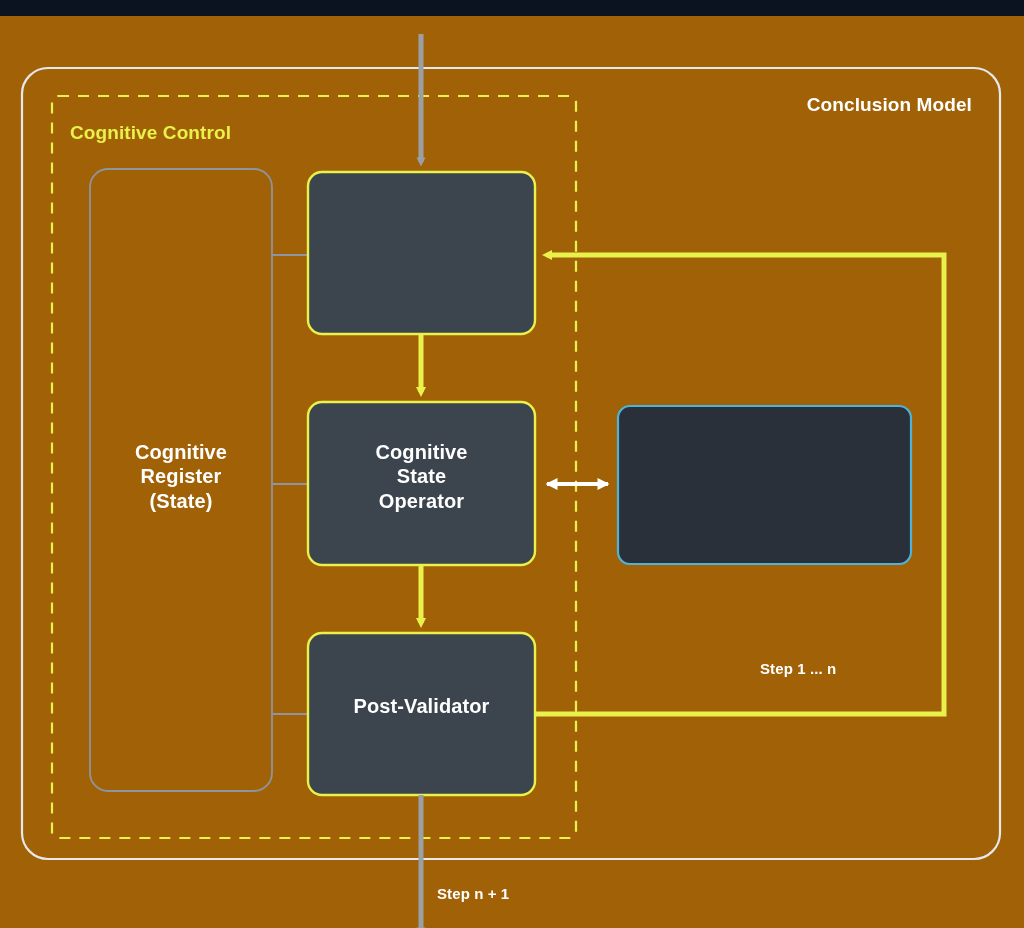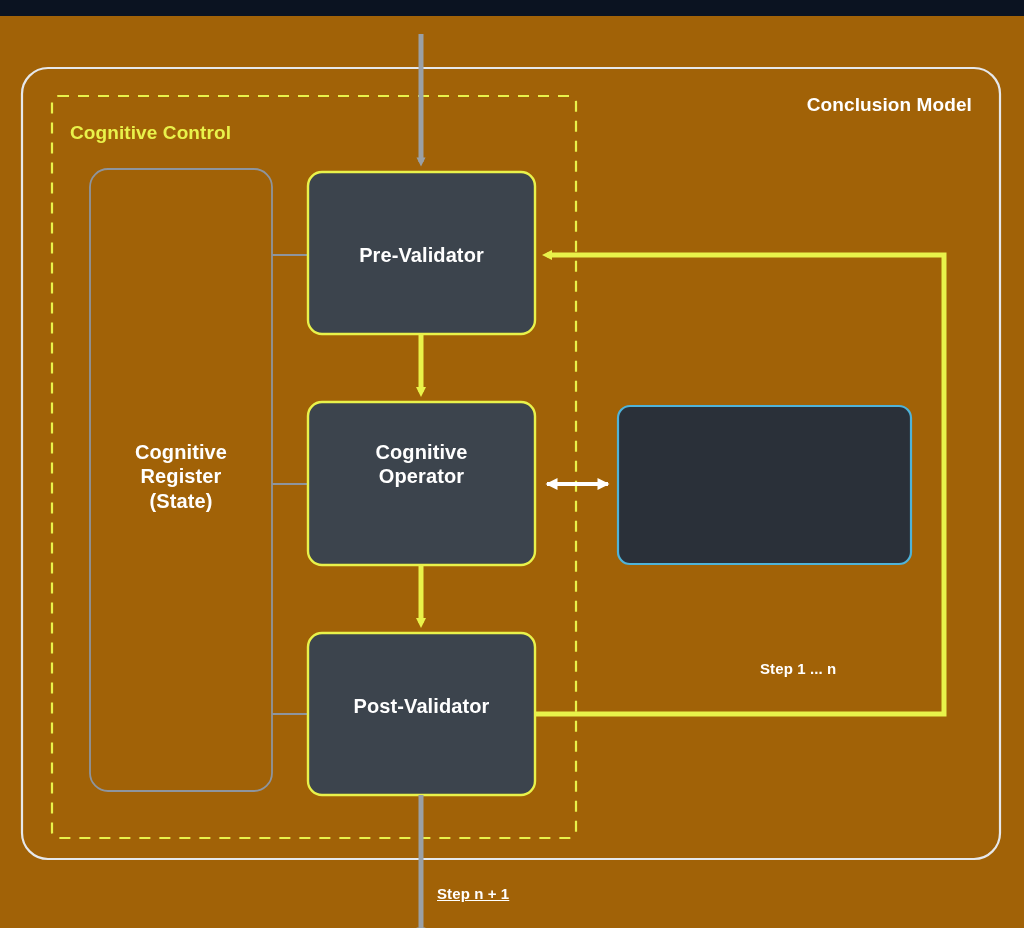--- a/index.html
+++ b/index.html
@@ -116,27 +116,27 @@
   <div class="lbl outer-title" style="left:700px; top:77px; width:272px; text-align:right;">Conclusion Model</div>
 
   <div class="lbl cc-title" style="left:70px; top:105px; width:300px; text-align:left;">Cognitive Control</div>
 
   <div style="position:absolute; left:90px; top:424px; width:182px; text-align:center;">
     <div class="lbl box-title" style="position:static;">Cognitive</div>
     <div class="lbl box-title" style="position:static;">Register</div>
     <div class="lbl box-title" style="position:static;">(State)</div>
   </div>
 
-  <div class="lbl box-title" style="left:308px; top:227px; width:227px;">Pre-Validator</div>
 
   <div style="position:absolute; left:308px; top:424px; width:227px; text-align:center;">
     <div class="lbl box-title" style="position:static;">Cognitive</div>
+    <div class="lbl box-title" style="position:static;">State</div>
     <div class="lbl box-title" style="position:static;">Operator</div>
   </div>
 
   <div class="lbl box-title" style="left:308px; top:678px; width:227px;">Post-Validator</div>
 
 
   <div class="lbl step-lbl" style="left:760px; top:644px; width:175px; text-align:left;">Step 1 ... n</div>
 
-  <div class="lbl step-lbl" style="left:437px; top:869px; width:200px; text-align:left;text-decoration:underline;">Step n + 1</div>
+  <div class="lbl step-lbl" style="left:437px; top:869px; width:200px; text-align:left;">Step n + 1</div>
 
 </div>
 
 </body></html>

